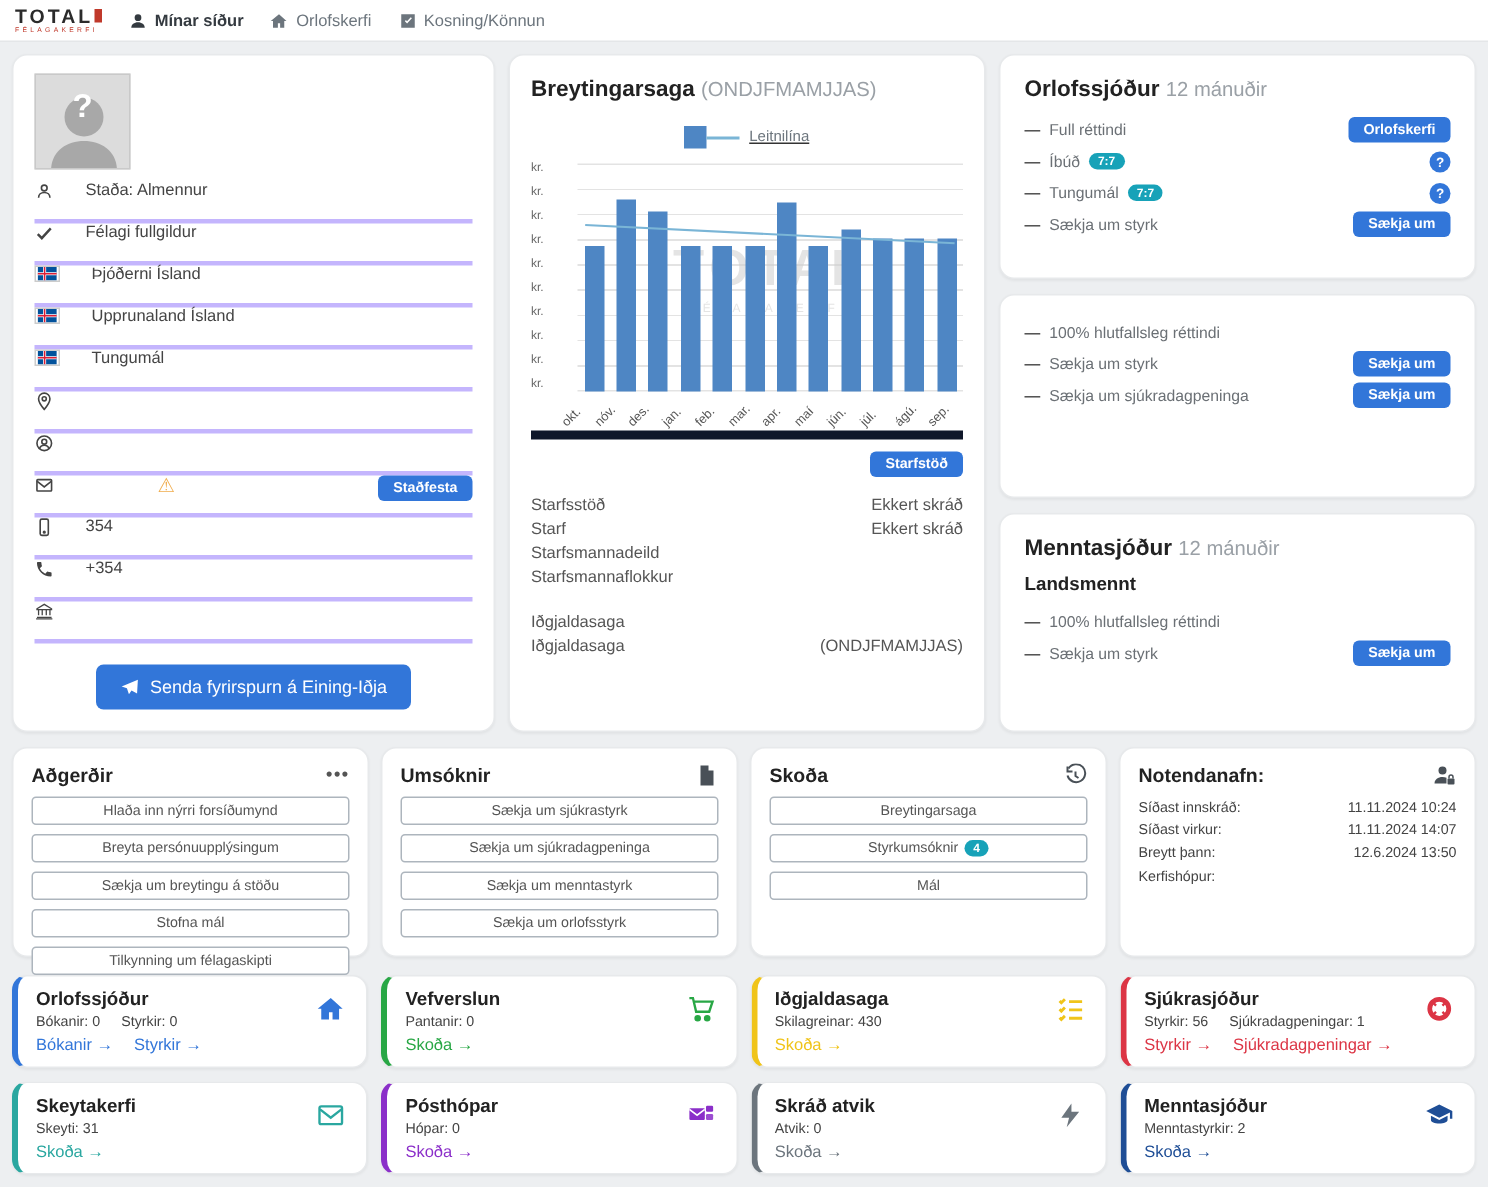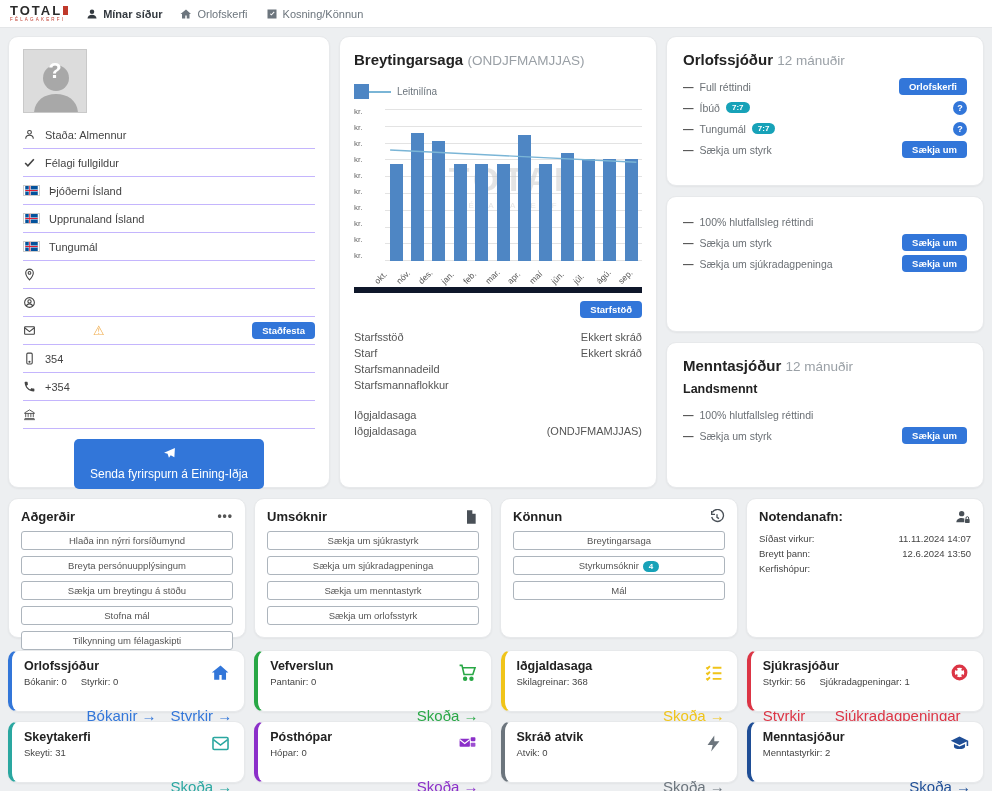--- a/index.html
+++ b/index.html
@@ -40,46 +40,46 @@
   .avatar {
     width:64px; height:64px; background:#dcdcdc; border:1px solid #c9c9c9;
     position:relative; margin-bottom:8px; overflow:hidden; flex:0 0 auto;
   }
   .avatar svg { position:absolute; bottom:-2px; left:0; }
   .avatar .qmark {
     position:absolute; top:8px; left:0; right:0; text-align:center;
     color:#fff; font-size:22px; font-weight:bold;
   }
   .p-row {
-    display:flex; align-items:center; gap:9px; min-height:28px;
-    border-bottom:1px solid #c4b5fd; color:#444; font-size:11px;
+    display:flex; align-items:flex-start; gap:21px; min-height:28px;
+    border-bottom:3px solid #c4b5fd; color:#444; font-size:11px;
   }
   .p-row:last-of-type { border-bottom:none; }
   .p-row svg { width:13px; height:13px; color:#444; flex:0 0 auto; }
   .p-row .flag { width:17px; height:11px; border:1px solid #ccc; }
   .warn { color:#f0ad4e; font-size:13px; margin-left:48px; line-height:1; }
   .btn-primary {
     background:#3276d9; color:#fff; border:none; border-radius:4px;
     font-size:9.5px; font-weight:bold; padding:3px 10px; cursor:pointer;
     font-family:inherit;
   }
   .send-wrap { margin-top:auto; padding:10px 0 4px; text-align:center; }
   .btn-send {
     background:#3276d9; color:#fff; border:none; border-radius:5px;
     font-size:12px; padding:8px 16px; cursor:pointer; font-family:inherit;
-    display:inline-flex; align-items:center; gap:7px;flex-direction:column;
+    display:inline-flex; align-items:center; gap:7px;
   }
   .btn-send svg { width:13px; height:13px; }
 
   
   .chart-card { padding: 14px 14px 10px; height: 452px; display:flex; flex-direction:column; }
   .chart-title { font-size:15px; color:#222; }
   .chart-title b { font-weight:bold; }
   .chart-title .sub { color:#9aa0a6; font-weight:normal; font-size:13.5px; }
-  .legend { display:flex; align-items:center; margin:16px 0 6px; }
+  .legend { display:flex; align-items:center; justify-content:center; margin:16px 0 6px;text-decoration:underline; }
   .legend .sq { width:15px; height:15px; background:#4e86c4; }
   .legend .line-item { display:flex; align-items:center; gap:6px; color:#6c757d; font-size:10px; }
   .legend .line-item .ln { width:22px; height:0; border-top:2px solid #7ab5d6; }
   .plot-area { display:flex; margin-top:4px;gap:19px; }
   .ylabels { display:flex; flex-direction:column; justify-content:space-between; height:152px; padding-right:4px; }
   .ylabels span { font-size:8px; color:#666; text-align:right; line-height:1; transform:translateY(-1px);}
   .plot {
     position:relative; flex:1; height:152px;
     background-image: repeating-linear-gradient(to bottom, #e3e3e3 0, #e3e3e3 1px, transparent 1px, transparent 16.8px);
   }
@@ -135,21 +135,21 @@
     color:#555; font-size:9.5px; padding:3px 4px; margin-bottom:6px; cursor:pointer;
     font-family:inherit; text-align:center;
   }
   .btn-outline .badge-teal { margin-left:4px; }
   .acct-row { display:flex; justify-content:space-between; font-size:9.5px; color:#444; line-height:1.6; }
 
   
   .stat-card { padding:8px 12px; height:62px; position:relative; border-left-width:4px; border-left-style:solid; }
   .stat-title { font-size:12.5px; font-weight:bold; color:#222; }
   .stat-line { display:flex; gap:14px; margin-top:3px; font-size:9.5px; color:#444; }
-  .stat-links { display:flex; gap:14px; margin-top:20px; font-size:15px;justify-content:flex-end; }
+  .stat-links { display:flex; gap:14px; margin-top:4px; font-size:11px; }
   .stat-links a { text-decoration:none; cursor:pointer; }
   .stat-icon { position:absolute; top:12px; right:14px; }
   .stat-icon svg { width:19px; height:19px; }
 </style>
 </head>
 <body>
 
 <div class="navbar">
   <div class="brand">
     <span class="brand-top">
@@ -472,21 +472,21 @@
             <path d="M6 2h8l5 5v15H6zm8 0v5h5z" fill-rule="evenodd"></path>
           </svg>
       </span>
       <button class="btn-outline">Sækja um sjúkrastyrk</button>
       <button class="btn-outline">Sækja um sjúkradagpeninga</button>
       <button class="btn-outline">Sækja um menntastyrk</button>
       <button class="btn-outline">Sækja um orlofsstyrk</button>
     </div>
 
     <div class="card mid-card">
-      <div class="mid-title">Könnun</div>
+      <div class="mid-title">Skoða</div>
       <span class="mid-icon">
         <svg viewBox="0 0 24 24" fill="none" stroke="currentColor" stroke-width="2">
             <path d="M5 5a9 9 0 11-1 7"></path>
             <path d="M4 3v5h5" fill="none"></path>
             <path d="M12 8v4.5l3 2"></path>
           </svg>
       </span>
       <button class="btn-outline">Breytingarsaga</button>
       <button class="btn-outline"><span>Styrkumsóknir</span><span class="badge-teal">4</span></button>
       <button class="btn-outline">Mál</button>
@@ -496,20 +496,24 @@
       <div class="mid-title">Notendanafn:</div>
       <span class="mid-icon">
         <svg viewBox="0 0 24 24" fill="currentColor">
             <circle cx="10" cy="7" r="4"></circle>
             <path d="M2 20c0-4 3.5-6.5 8-6.5 1.5 0 2.9.3 4 .8V20z"></path>
             <rect x="15" y="15" width="7" height="6" rx="1"></rect>
             <path d="M16.5 15v-1.5a2 2 0 014 0V15" fill="none" stroke="currentColor" stroke-width="1.5"></path>
           </svg>
       </span>
       <div class="acct-row">
+          <span>Síðast innskráð:</span>
+          <span>11.11.2024 10:24</span>
+        </div>
+      <div class="acct-row">
           <span>Síðast virkur:</span>
           <span>11.11.2024 14:07</span>
         </div>
       <div class="acct-row">
           <span>Breytt þann:</span>
           <span>12.6.2024 13:50</span>
         </div>
       <div class="acct-row">
           <span>Kerfishópur:</span>
           <span></span>
@@ -546,21 +550,21 @@
           <svg viewBox="0 0 24 24" fill="none" stroke="currentColor" stroke-width="2">
             <path d="M2 3h3l2.7 11.5h11L21.5 6H6"></path>
             <circle cx="9" cy="20" r="1.8" fill="currentColor"></circle>
             <circle cx="17" cy="20" r="1.8" fill="currentColor"></circle>
           </svg>
         </span>
       </div>
       <div class="card stat-card" style="border-left-color: rgb(240, 196, 25);">
         <div class="stat-title">Iðgjaldasaga</div>
         <div class="stat-line">
-          <span>Skilagreinar: 368</span>
+          <span>Skilagreinar: 430</span>
         </div>
         <div class="stat-links">
           <a style="color: rgb(240, 196, 25);">Skoða →</a>
         </div>
         <span class="stat-icon" style="color: rgb(240, 196, 25);">
           <svg viewBox="0 0 24 24" fill="none" stroke="currentColor" stroke-width="2.4">
             <path d="M3 5.5l1.5 1.5 3-3M3 12.5l1.5 1.5 3-3M3 19.5l1.5 1.5 3-3M11 6h11M11 13h11M11 20h11"></path>
           </svg>
         </span>
       </div>

